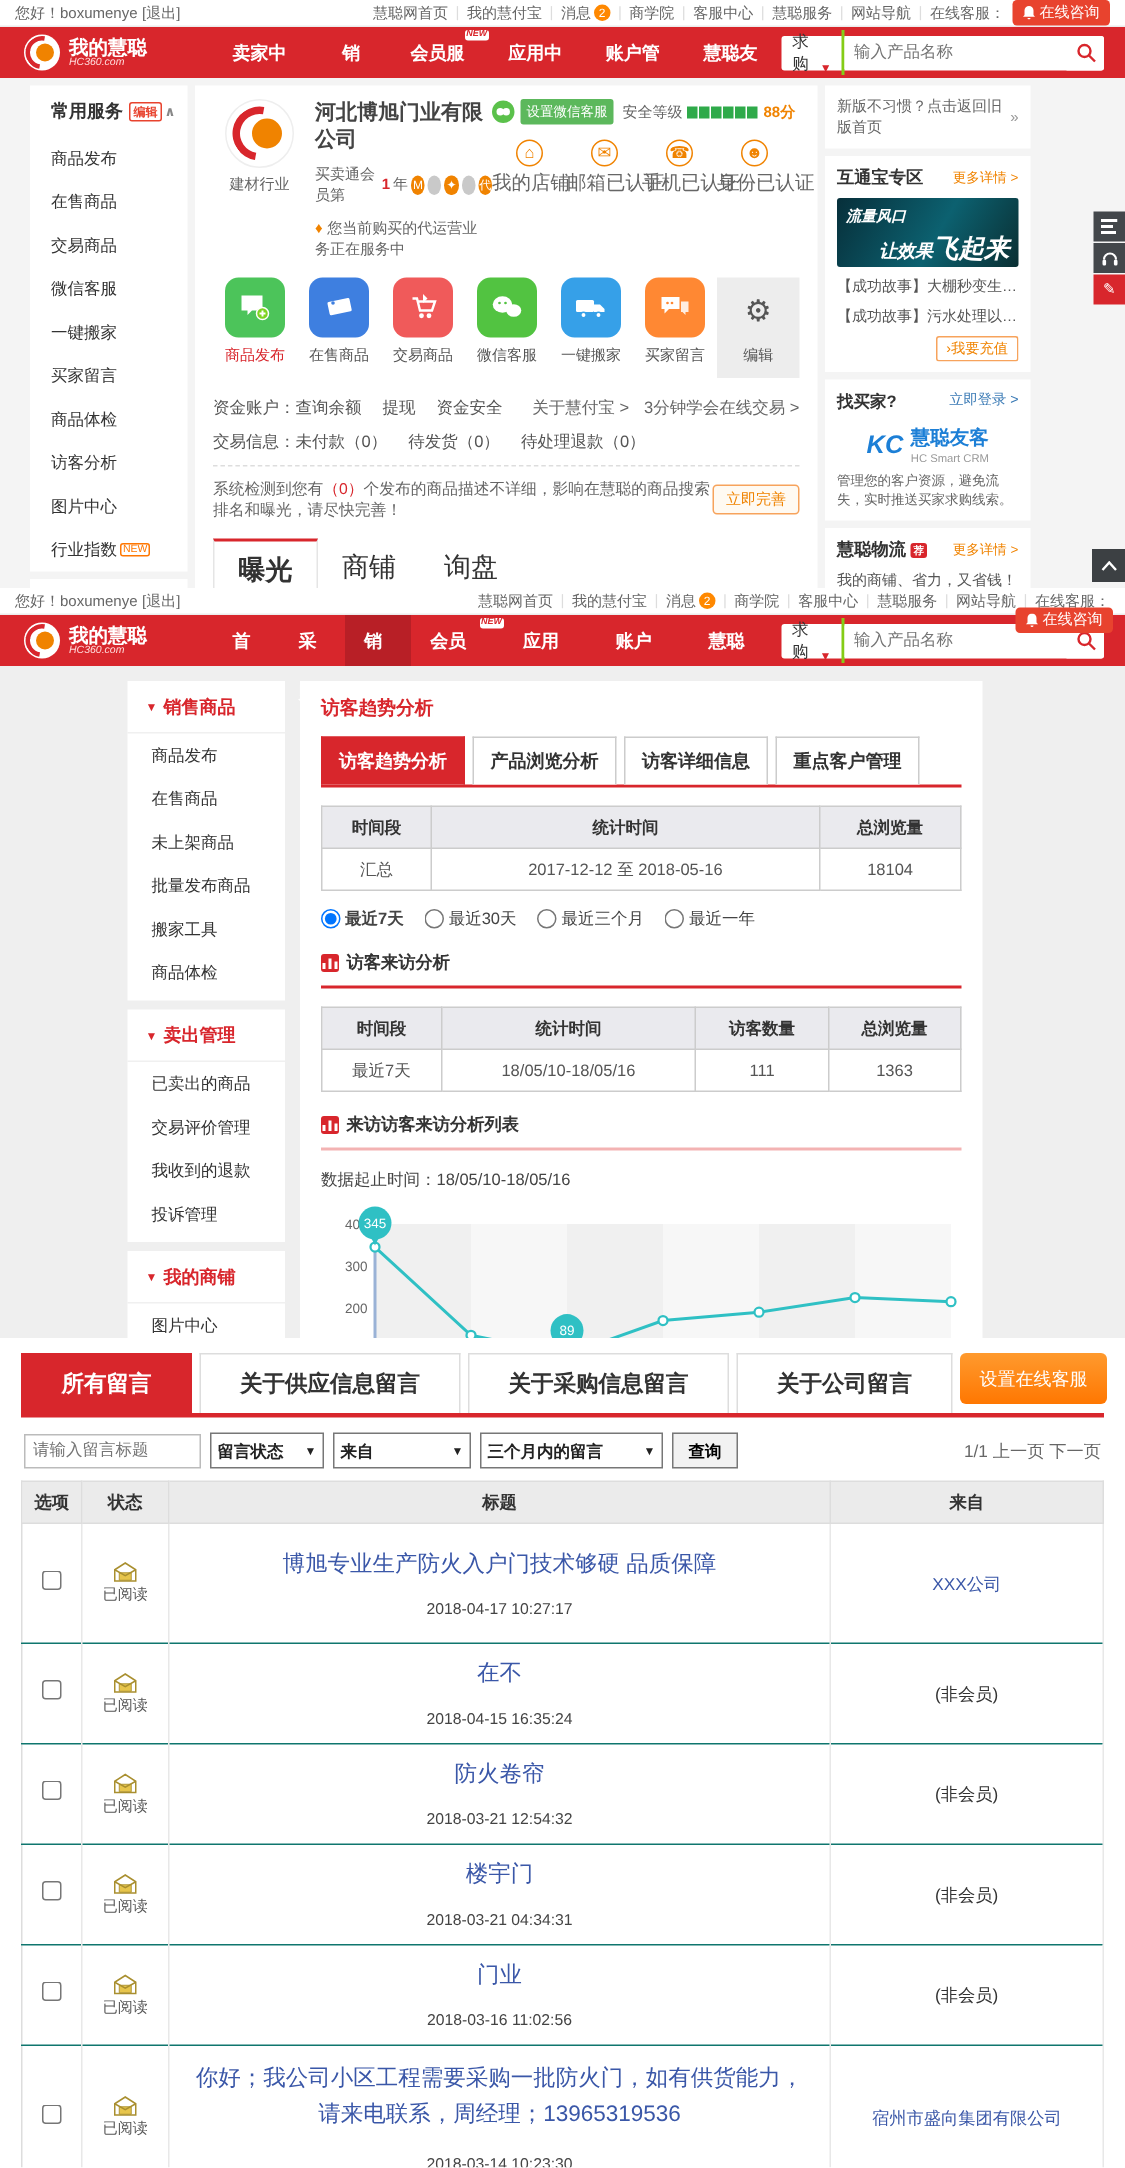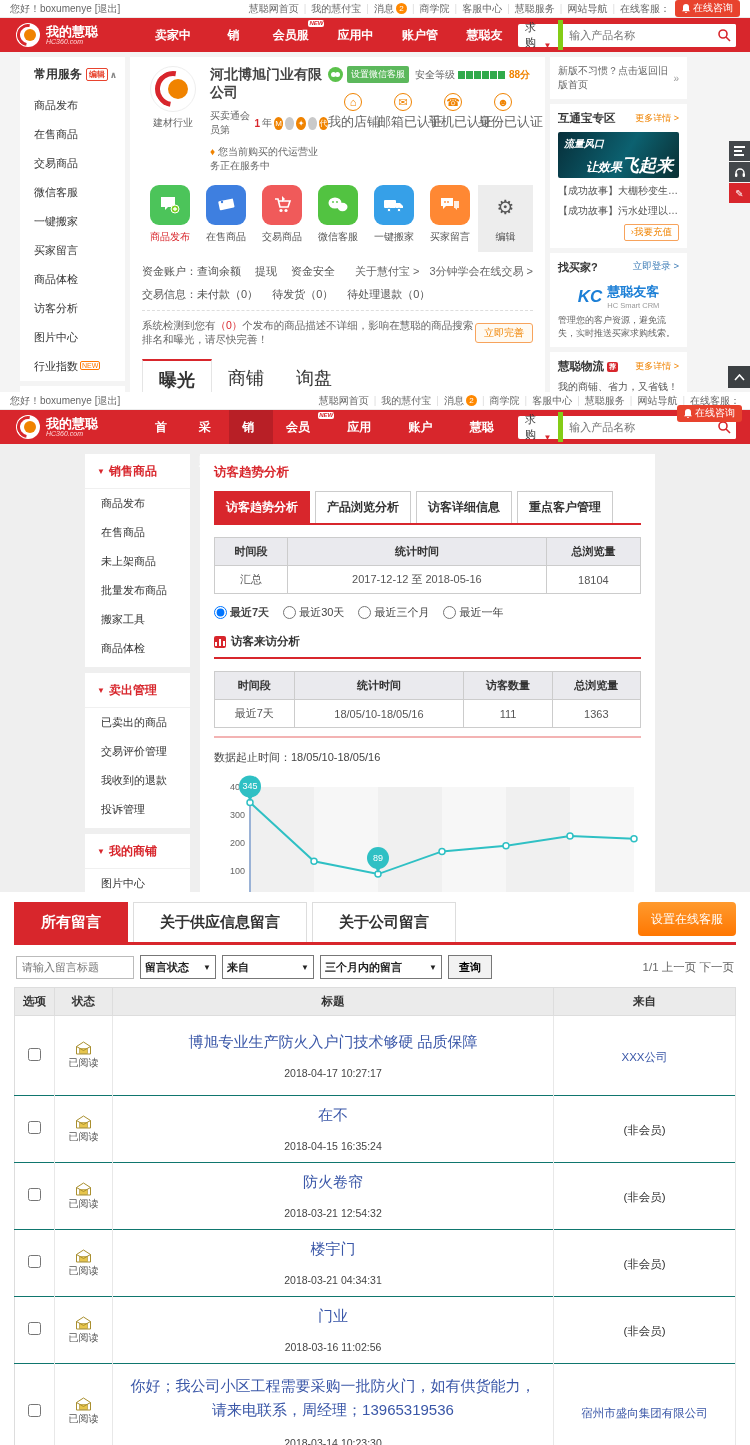--- a/index.html
+++ b/index.html
@@ -24,21 +24,21 @@
 .lmark{width:24px;height:24px;background:#fff;border-radius:50%;position:relative;margin-right:6px;flex:none}
 .lball{position:absolute;width:12px;height:12px;background:#f08300;border-radius:50%;right:4px;top:6px}
 .lswirl{position:absolute;left:1px;top:1px;width:22px;height:22px;border:3px solid transparent;border-top-color:#d8262c;border-left-color:#d8262c;border-radius:50%;transform:rotate(-35deg)}
 .bname{font-size:13px;font-weight:bold;line-height:13px}
 .bsub{font-size:7px;font-style:italic;color:#ffd9d9}
 .nitem{padding:0 13px;font-size:12px;font-weight:bold;height:34px;line-height:34px;position:relative;cursor:pointer}
 .nitem.active{background:#b81f26}
 .nbnew{position:absolute;top:2px;right:0;background:#fff;color:#d8262c;font-size:6px;line-height:7px;border-radius:2px;padding:0 1px;font-style:italic}
 .caret{font-size:8px;margin-left:2px}
 .sbox{margin-left:auto;margin-right:14px;display:flex;align-items:center;background:#fff;border-radius:2px;height:23px}
-.scat{font-size:11px;color:#333;padding:0 7px;border-right:5px solid #84cc16;display:flex;align-items:flex-end;cursor:pointer}
+.scat{font-size:11px;color:#333;padding:0 7px;border-right:2px solid #84cc16;display:flex;align-items:flex-end;cursor:pointer}
 .scat .caret{color:#d8262c}
 .sbox input{border:none;outline:none;height:21px;width:148px;padding:0 6px;font-size:11px}
 .sbtnn{width:30px;height:23px;border:none;background:#fff;display:flex;align-items:center;justify-content:center;cursor:pointer;border-radius:0 2px 2px 0}
 
 .s1wrap{display:flex;align-items:flex-start;padding:5px 0 0 20px}
 .side1{width:105px;flex:none;font-size:11px}
 .sbox1{background:#fff;margin-bottom:5px}
 .s1hd{display:flex;align-items:center;font-size:12px;font-weight:bold;padding:9px 8px 8px 14px;color:#333}
 .editbdg{border:1px solid #e8432e;color:#e8432e;font-size:8px;border-radius:2px;padding:0 2px;margin-left:4px}
 .s1hd .arr{margin-left:auto;color:#888;font-size:9px}
@@ -641,20 +641,28 @@
               <th>总浏览量</th>
             </tr>
         <tr>
               <td>最近7天</td>
               <td>18/05/10-18/05/16</td>
               <td>111</td>
               <td>1363</td>
             </tr>
       </tbody>
         </table>
+      <div class="sech">
+          <span class="redsq">
+            <i style="height:4px"></i>
+            <i style="height:7px"></i>
+            <i style="height:5px"></i>
+          </span>
+          <span>来访访客来访分析列表</span>
+        </div>
       <hr class="hr-pink">
       <div class="dlabel">数据起止时间：18/05/10-18/05/16</div>
       <div class="chartwrap">
         <svg id="visitSvg" width="428" height="160">
             <rect x="36" y="18" width="64" height="112" fill="#f0f0f0"></rect>
             <rect x="100" y="18" width="64" height="112" fill="#f7f7f7"></rect>
             <rect x="164" y="18" width="64" height="112" fill="#f0f0f0"></rect>
             <rect x="228" y="18" width="64" height="112" fill="#f7f7f7"></rect>
             <rect x="292" y="18" width="64" height="112" fill="#f0f0f0"></rect>
             <rect x="356" y="18" width="64" height="112" fill="#f7f7f7"></rect>
@@ -691,20 +699,21 @@
       </div>
     </div>
   </div>
 </div>
 
 <div class="sec" id="s3">
   <div class="card3">
     <div class="mtabs">
       <div class="mtab active">所有留言</div>
       <div class="mtab">关于供应信息留言</div>
+      <div class="mtab">关于采购信息留言</div>
       <div class="mtab">关于公司留言</div>
       <button class="setbtn">设置在线客服</button>
     </div>
     <div class="frow3">
       <input placeholder="请输入留言标题" style="">
       <div class="sel" style="width:76px">
           <span class="sv">留言状态</span>
           <span class="car">▼</span>
         </div>
       <div class="sel" style="width:92px">

